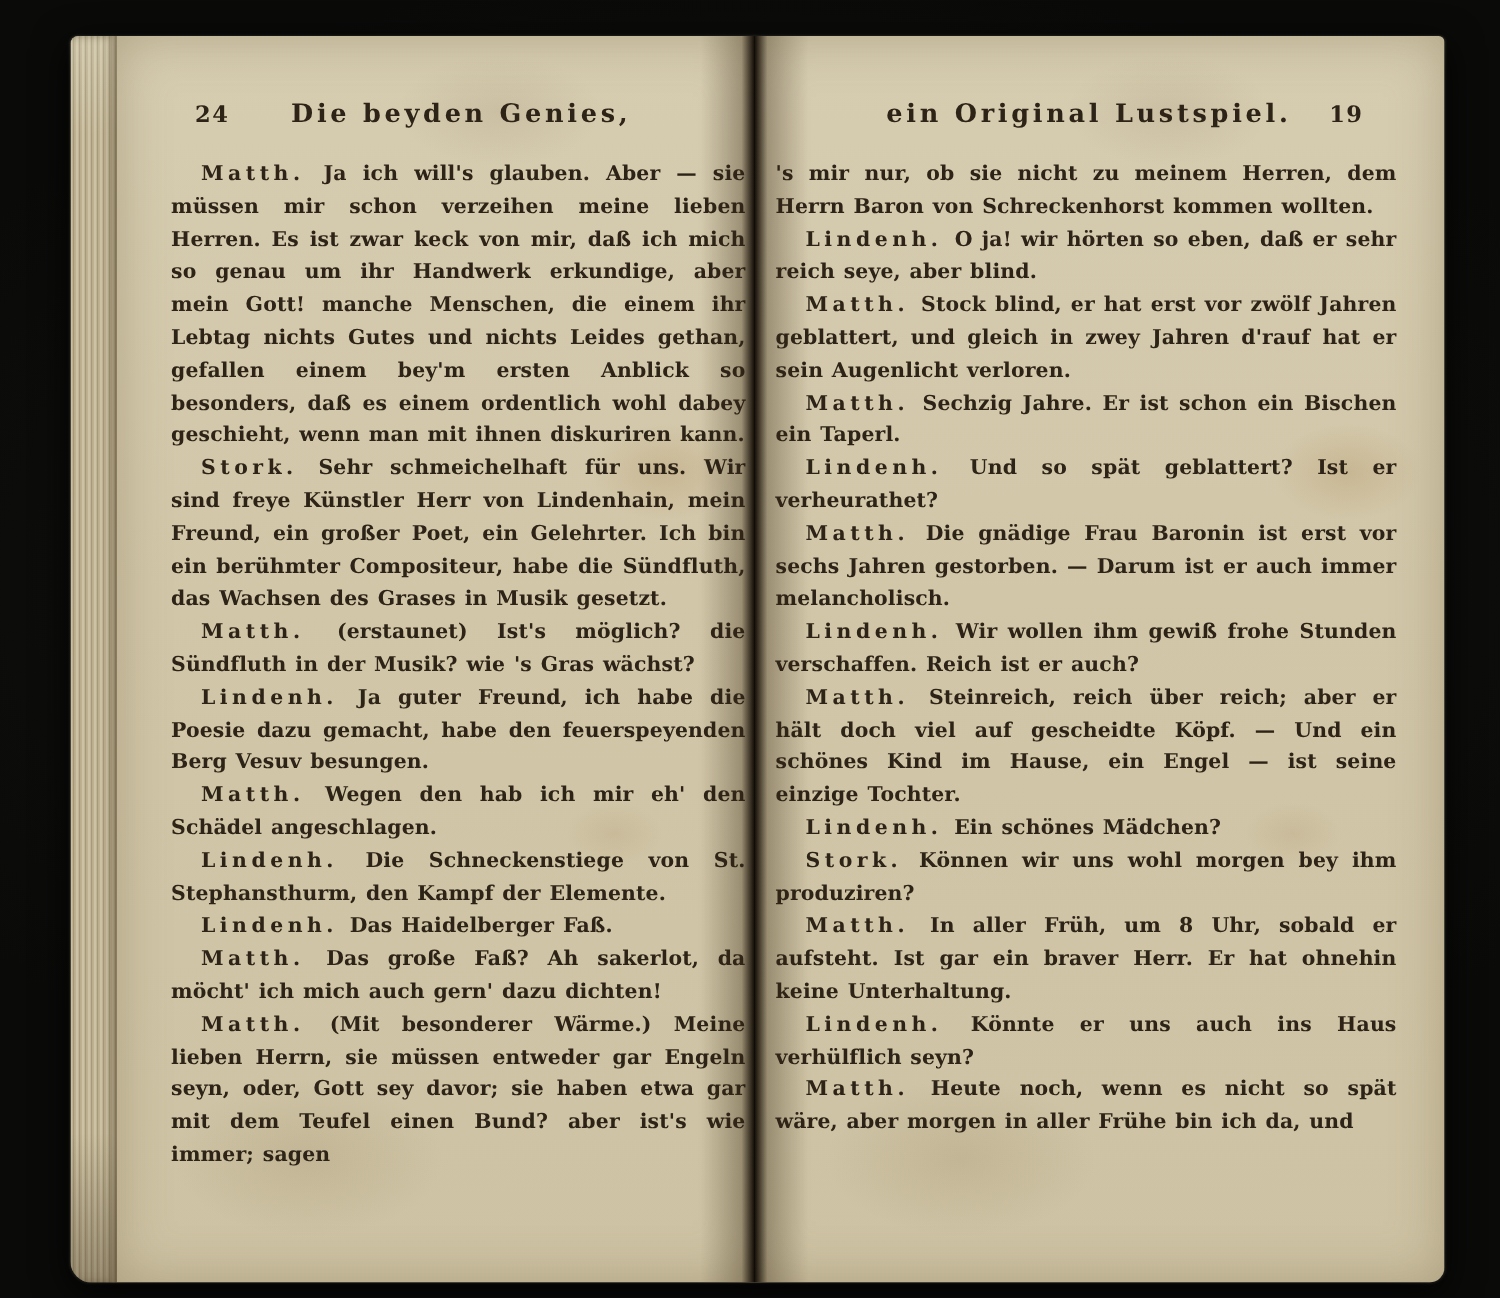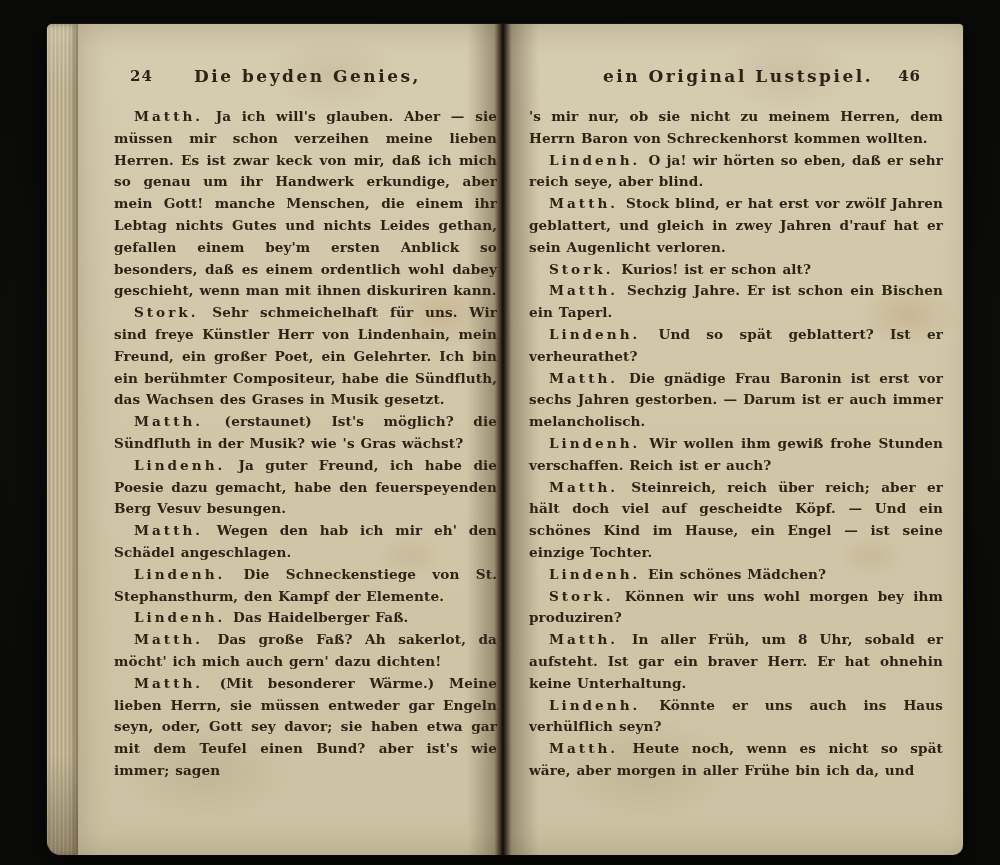--- a/index.html
+++ b/index.html
@@ -44,21 +44,21 @@
     position: absolute; inset: 0;
     background:
       radial-gradient(ellipse 70px 46px at 86% 35%, rgba(160,115,55,0.20), transparent 70%),
       radial-gradient(ellipse 46px 30px at 78% 64%, rgba(150,112,62,0.12), transparent 70%),
       radial-gradient(ellipse 120px 70px at 30% 90%, rgba(120,100,65,0.14), transparent 75%),
       radial-gradient(ellipse 90px 50px at 60% 6%, rgba(125,105,70,0.12), transparent 75%),
       linear-gradient(180deg, #d6ccb0 0%, #d1c6a8 45%, #cdc2a3 100%);
     box-shadow: inset 0 0 34px rgba(110,92,58,0.35);
   }
   .page--left  { width: 425px; flex: 0 0 425px; }
-  .page--right { width: 460px; flex: 0 0 460px; padding-left: 12px; }
+  .page--right { width: 460px; flex: 0 0 460px; }
 
   
   .gutter {
     position: relative;
     width: 0; flex: 0 0 0;
     z-index: 5;
   }
   .gutter-shadow {
     position: absolute; top: 0; left: -36px;
     width: 72px; height: 100%;
@@ -142,27 +142,26 @@
 
     <div class="gutter">
       <div class="gutter-shadow"></div>
     </div>
 
     <div class="page page--right">
       <div class="page-paper"></div>
       <div class="page-inner">
         <div class="page-header">
           <span class="running-title">ein Original Lustspiel.</span>
-          <span class="pagenum pagenum--right">46</span>
+          <span class="pagenum pagenum--right">19</span>
         </div>
         <div class="page-body" id="right-body">
             <p class="para continuation">'s mir nur, ob sie nicht zu meinem Herren, dem Herrn Baron von Schreckenhorst kommen wollten.</p>
             <p class="para"><span class="speaker">Lindenh.</span> O ja! wir hörten so eben, daß er sehr reich seye, aber blind.</p>
             <p class="para"><span class="speaker">Matth.</span> Stock blind, er hat erst vor zwölf Jahren geblattert, und gleich in zwey Jahren d'rauf hat er sein Augenlicht verloren.</p>
-            <p class="para"><span class="speaker">Stork.</span> Kurios! ist er schon alt?</p>
             <p class="para"><span class="speaker">Matth.</span> Sechzig Jahre. Er ist schon ein Bischen ein Taperl.</p>
             <p class="para"><span class="speaker">Lindenh.</span> Und so spät geblattert? Ist er verheurathet?</p>
             <p class="para"><span class="speaker">Matth.</span> Die gnädige Frau Baronin ist erst vor sechs Jahren gestorben. — Darum ist er auch immer melancholisch.</p>
             <p class="para"><span class="speaker">Lindenh.</span> Wir wollen ihm gewiß frohe Stunden verschaffen. Reich ist er auch?</p>
             <p class="para"><span class="speaker">Matth.</span> Steinreich, reich über reich; aber er hält doch viel auf gescheidte Köpf. — Und ein schönes Kind im Hause, ein Engel — ist seine einzige Tochter.</p>
             <p class="para"><span class="speaker">Lindenh.</span> Ein schönes Mädchen?</p>
             <p class="para"><span class="speaker">Stork.</span> Können wir uns wohl morgen bey ihm produziren?</p>
             <p class="para"><span class="speaker">Matth.</span> In aller Früh, um 8 Uhr, sobald er aufsteht. Ist gar ein braver Herr. Er hat ohnehin keine Unterhaltung.</p>
             <p class="para"><span class="speaker">Lindenh.</span> Könnte er uns auch ins Haus verhülflich seyn?</p>
             <p class="para"><span class="speaker">Matth.</span> Heute noch, wenn es nicht so spät wäre, aber morgen in aller Frühe bin ich da, und</p>

